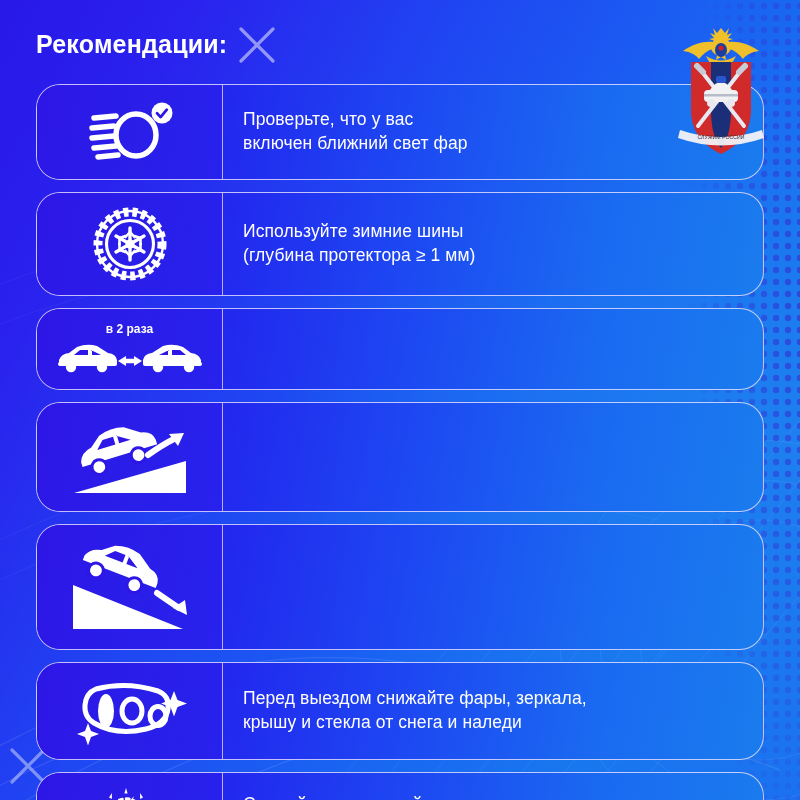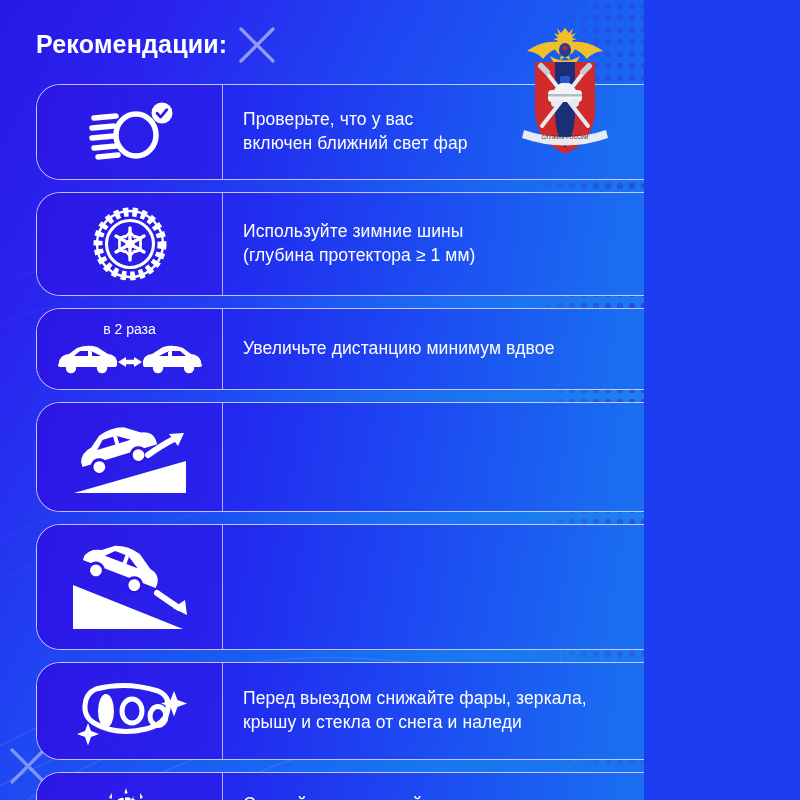--- a/index.html
+++ b/index.html
@@ -2,21 +2,21 @@
 <html><head>
 <meta charset="utf-8">
 <style>
   html,body{margin:0;padding:0;}
   body{
     width:800px;height:800px;overflow:hidden;
     font-family:"Liberation Sans","DejaVu Sans",sans-serif;
     background:#1b3cf0;
   }
   #stage{
-    position:relative;width:644px;height:800px;overflow:hidden;
+    position:relative;width:800px;height:800px;overflow:hidden;
     background:
       radial-gradient(120% 90% at 100% 55%, #1e7ff0 0%, rgba(30,127,240,0) 55%),
       linear-gradient(118deg, #2818e8 0%, #2a22ee 16%, #1f46f2 38%, #1a63f2 60%, #1877ef 80%, #1b6ff0 100%);
   }
   
   .bg-layer{position:absolute;inset:0;pointer-events:none;}
   .arcs{opacity:.22;}
   .halftone{position:absolute;right:0;top:0;width:150px;height:800px;opacity:.85;}
   .deco-x{position:absolute;pointer-events:none;}
   .deco-circle{
@@ -50,21 +50,21 @@
   .card-right{
     flex:1 1 auto;display:flex;align-items:center;
     padding:12px 18px 12px 20px;
   }
   .card-text{
     color:#ffffff;font-size:17.5px;line-height:1.36;font-weight:400;
     white-space:pre-line;letter-spacing:.1px;
   }
   .ico{display:block;}
   .badge-note{
-    font-size:14px;color:#ffffff;text-align:center;font-weight:normal;
+    font-size:12px;color:#ffffff;text-align:center;font-weight:bold;
     line-height:1;margin-bottom:3px;
   }
   .icon-stack{display:flex;flex-direction:column;align-items:center;justify-content:center;}
   
   .c0 .card-left{min-height:78px;}
   .c1 .card-left{min-height:86px;}
   .c2 .card-left{min-height:64px;}
   .c3 .card-left{min-height:92px;}
   .c4 .card-left{min-height:108px;}
   .c5 .card-left{min-height:80px;}
@@ -270,23 +270,20 @@
 
               <g stroke="#ffffff" stroke-width="4.4" stroke-linecap="round">
                 <line x1="68" y1="23" x2="82" y2="23"></line>
               </g>
               <path d="M63 23 l8-5 0 10z"></path>
                 <path d="M87 23 l-8-5 0 10z"></path>
             </g>
           </svg>
         </div>
       </div>
-      <div class="card-right">
-        <div class="card-text">Увеличьте дистанцию минимум вдвое</div>
-      </div>
     </div>
 
     <div class="card c3">
       <div class="card-left">
         <svg class="ico" width="128" height="84" viewBox="0 0 128 84">
           <g fill="#ffffff">
             <path d="M8 78 L120 78 L120 46 Z"></path>
             <g transform="rotate(-17 52 38)">
               <path d="M14 36 q3-9 14-11 l11-9 q13-5 26-1 l15 10 q11 2 12 11 l0 5 -78 0z"></path>
               <circle cx="30" cy="46" r="7.4" fill="#ffffff" stroke="#2d16e6" stroke-width="3"></circle>

